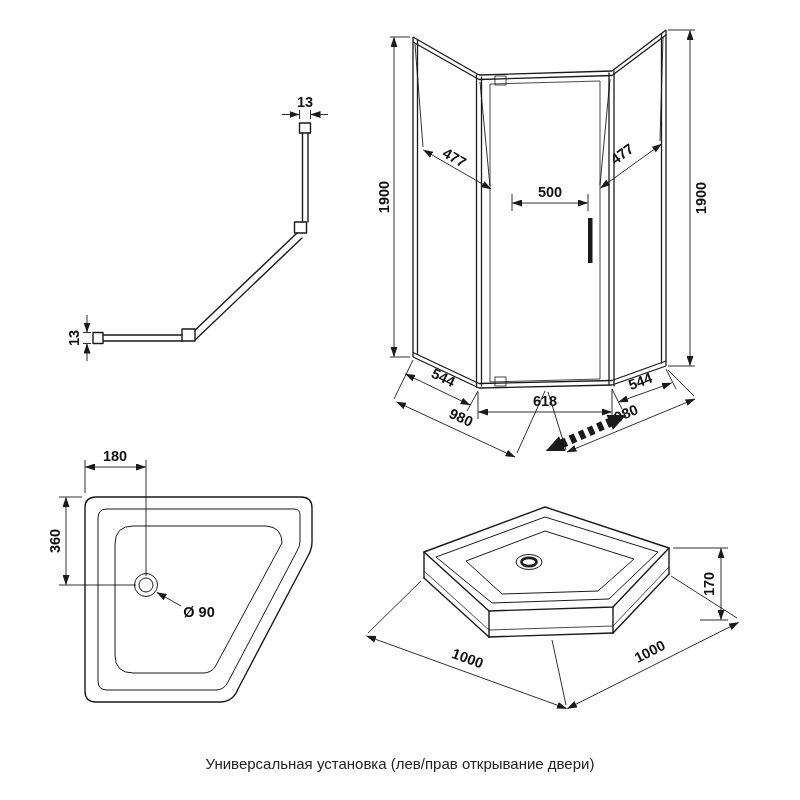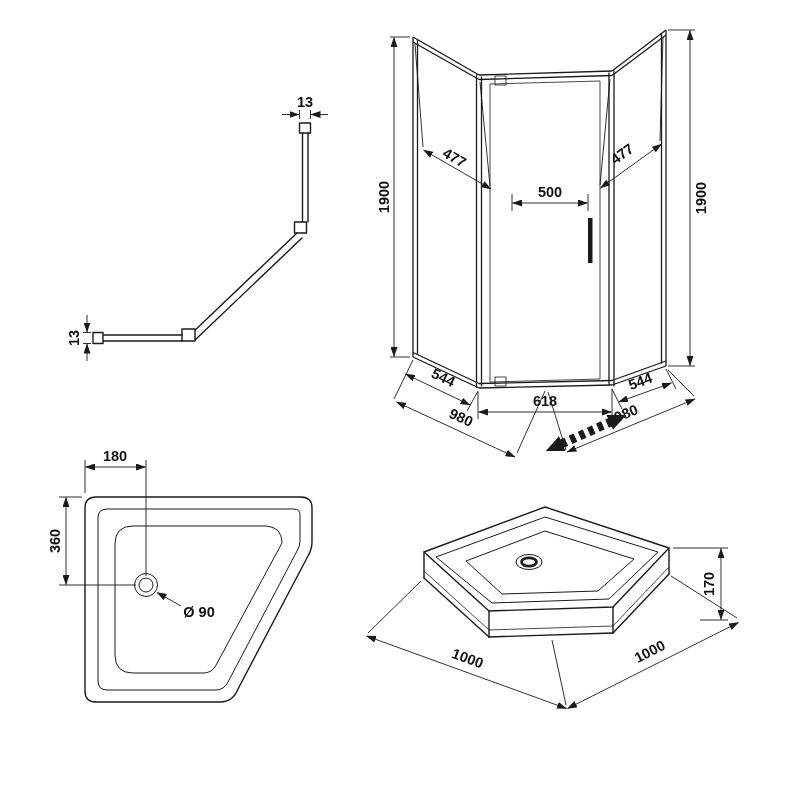--- a/index.html
+++ b/index.html
@@ -207,13 +207,14 @@
       <text transform="translate(466,663) rotate(20)">1000</text>
     </g>
     <g class="dim">
       <line x1="671" y1="576" x2="737" y2="618"></line>
       <line x1="567.5" y1="708.5" x2="738.5" y2="622.5" marker-start="url(#arr)" marker-end="url(#arr)"></line>
       <text transform="translate(652,656) rotate(-27)">1000</text>
     </g>
   </g>
 </svg>
 
+<div class="caption">Универсальная установка (лев/прав открывание двери)</div>
 </div>
 
 </body></html>

